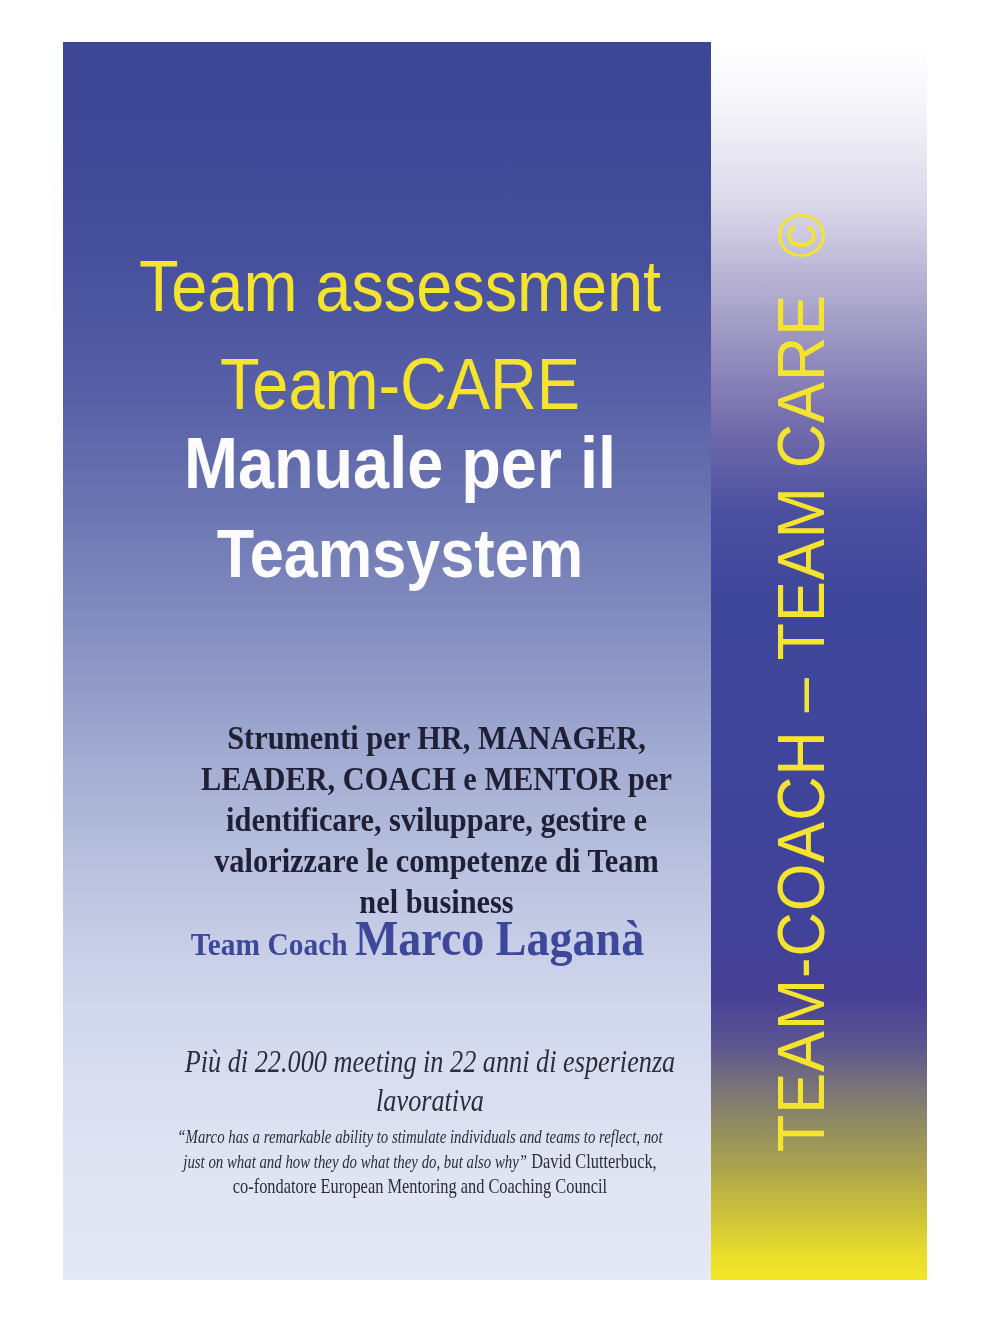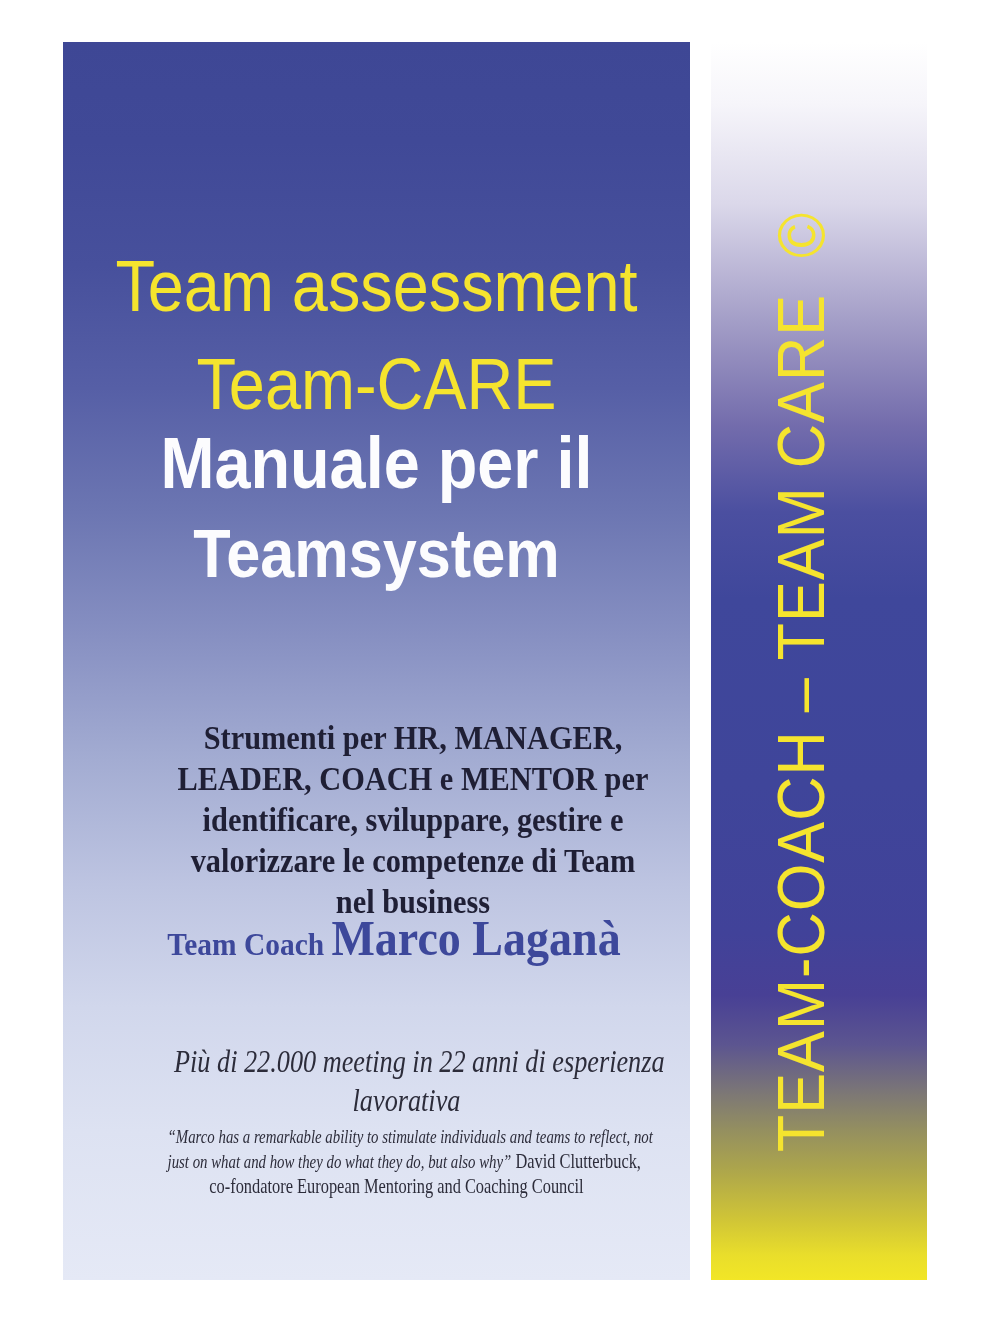--- a/index.html
+++ b/index.html
@@ -14,20 +14,21 @@
   
   .front-panel {
     position: absolute;
     left: 63px; top: 42px;
     width: 627px; height: 1238px;
     background: linear-gradient(180deg,
       #3E4795 0%, #404997 8%, #47509C 18%, #565FA6 28%,
       #6C76B2 38%, #8790C2 48%, #A3ACD2 58%, #BDC4E1 68%,
       #D1D7EC 78%, #DDE2F2 88%, #E5E9F6 100%);
     overflow: hidden;
+    padding-left: 47px;
   }
 
   .title-line {
     position: absolute; left: 0; right: 0;
     text-align: center;
     font-size: 72px; line-height: 96px;
     font-weight: normal;
     letter-spacing: 0px;
     transform: scaleX(0.90);
     white-space: nowrap;

